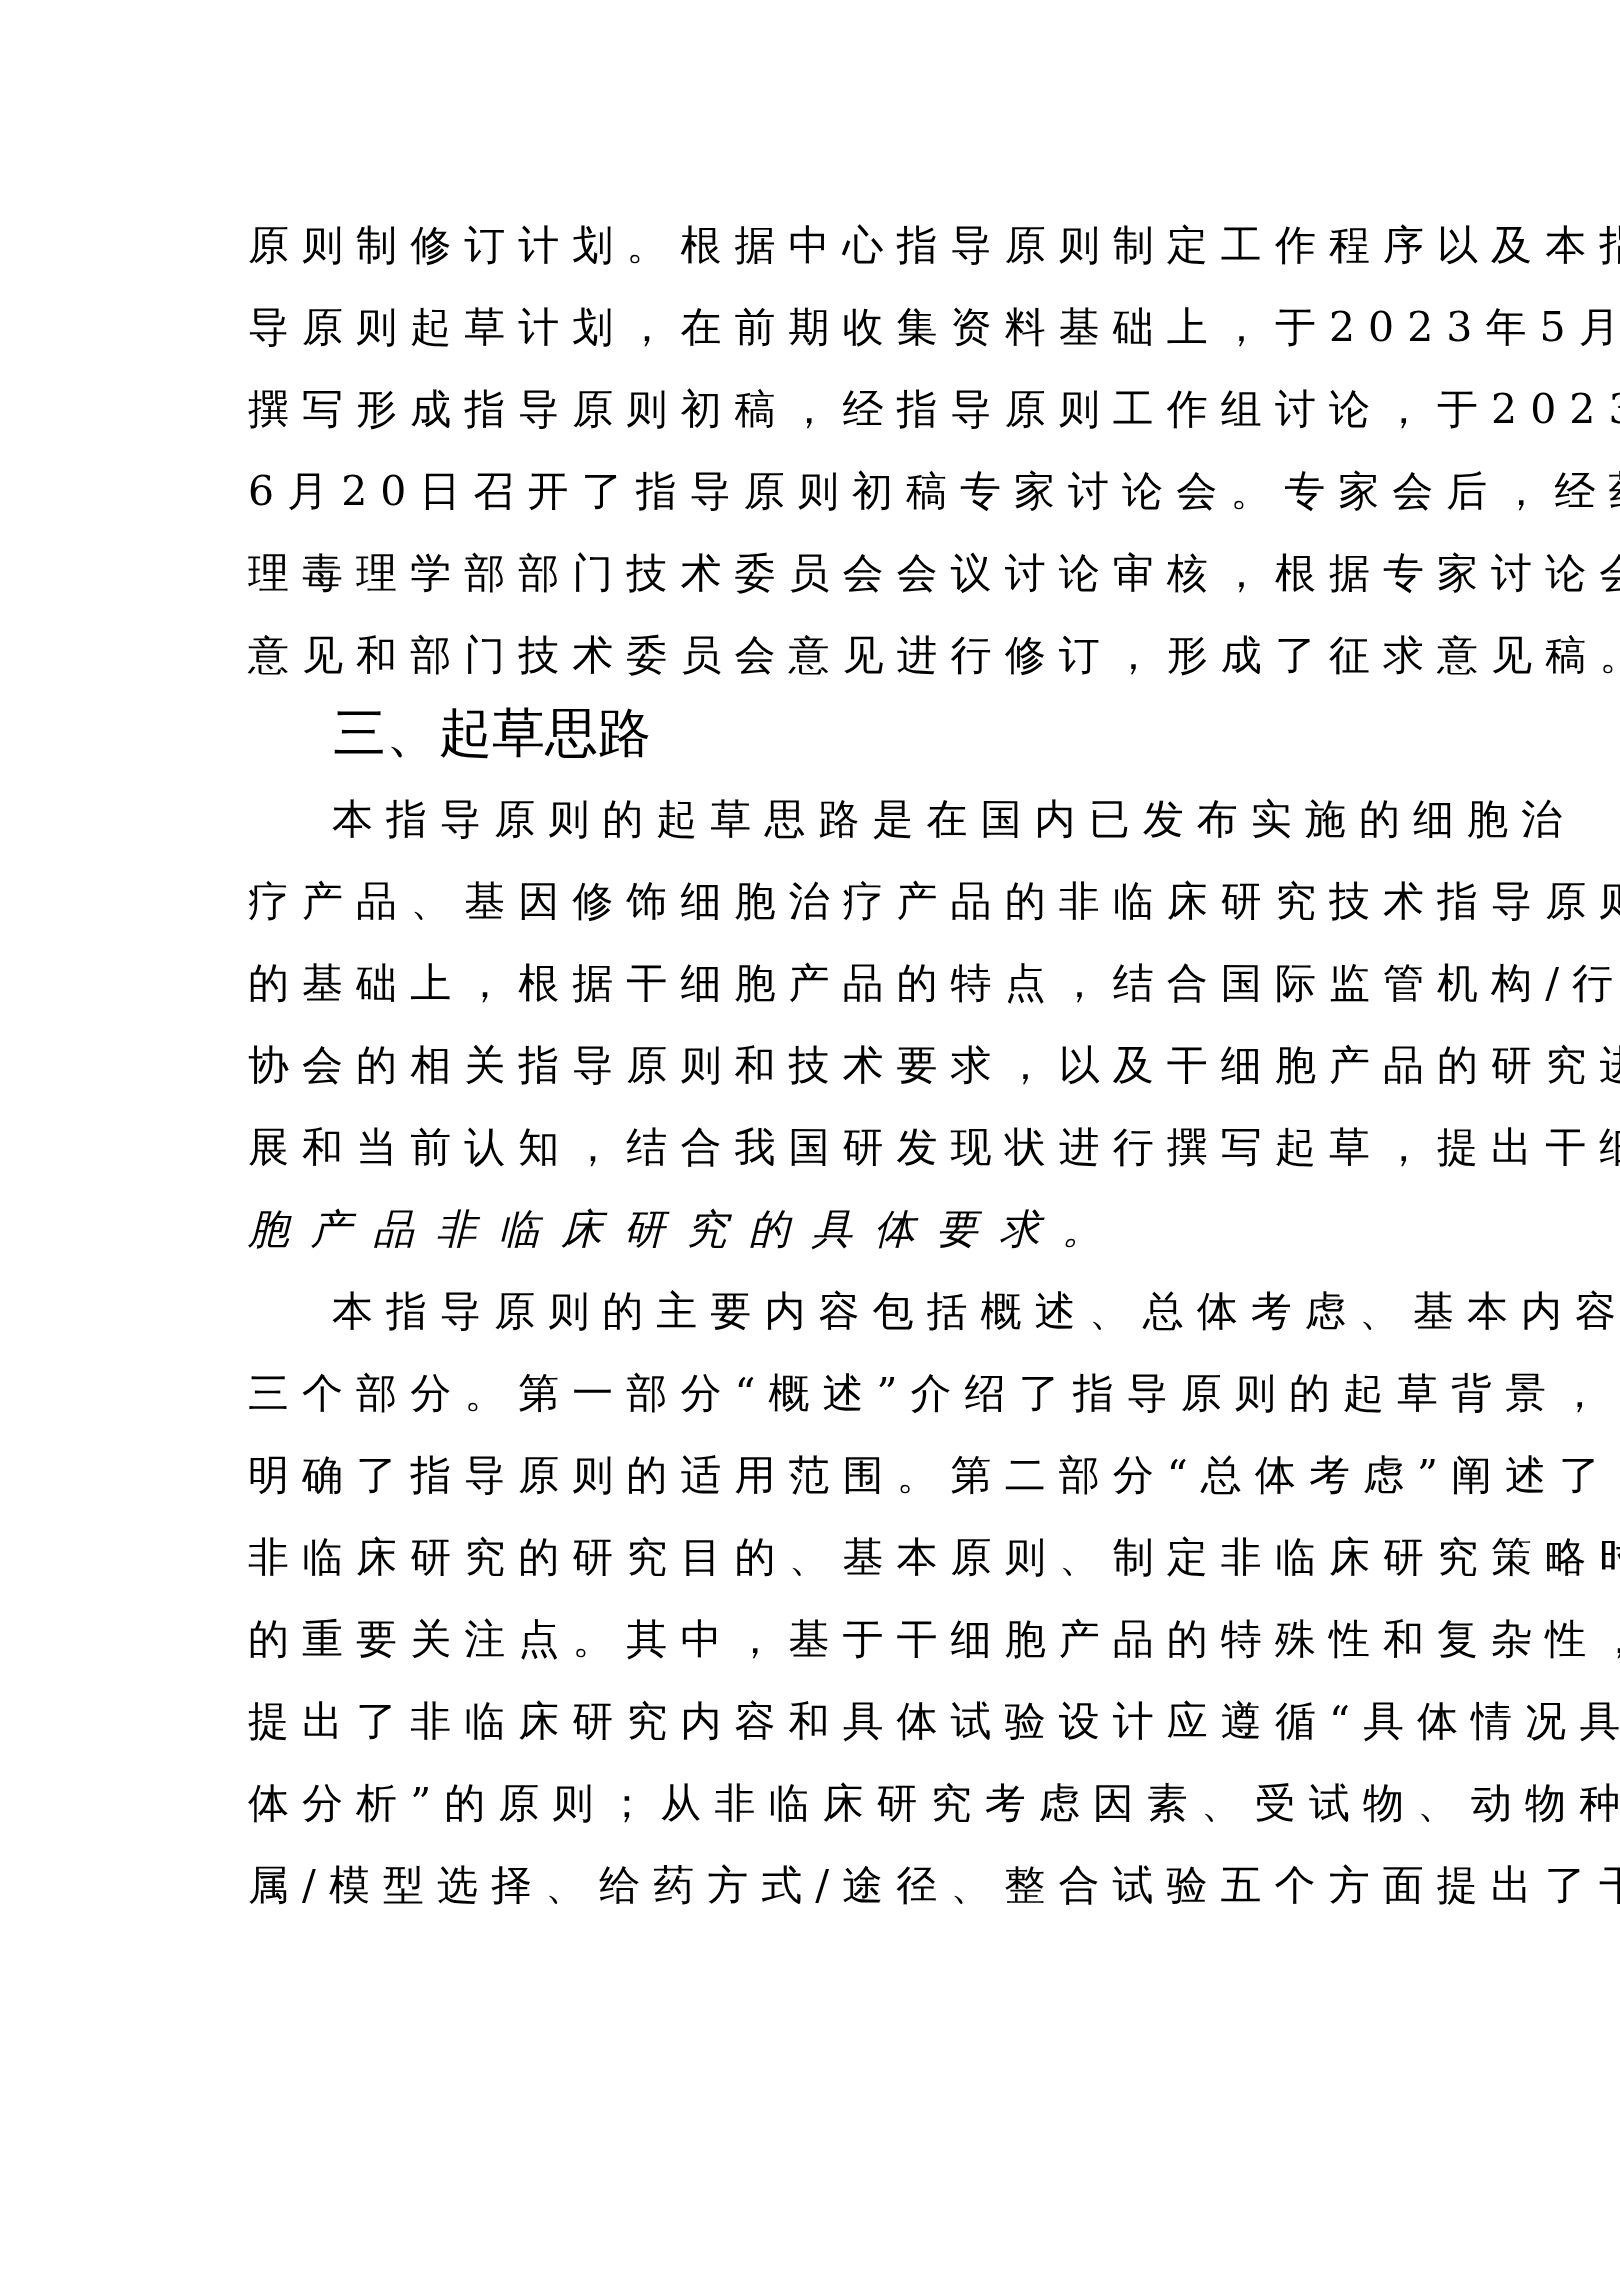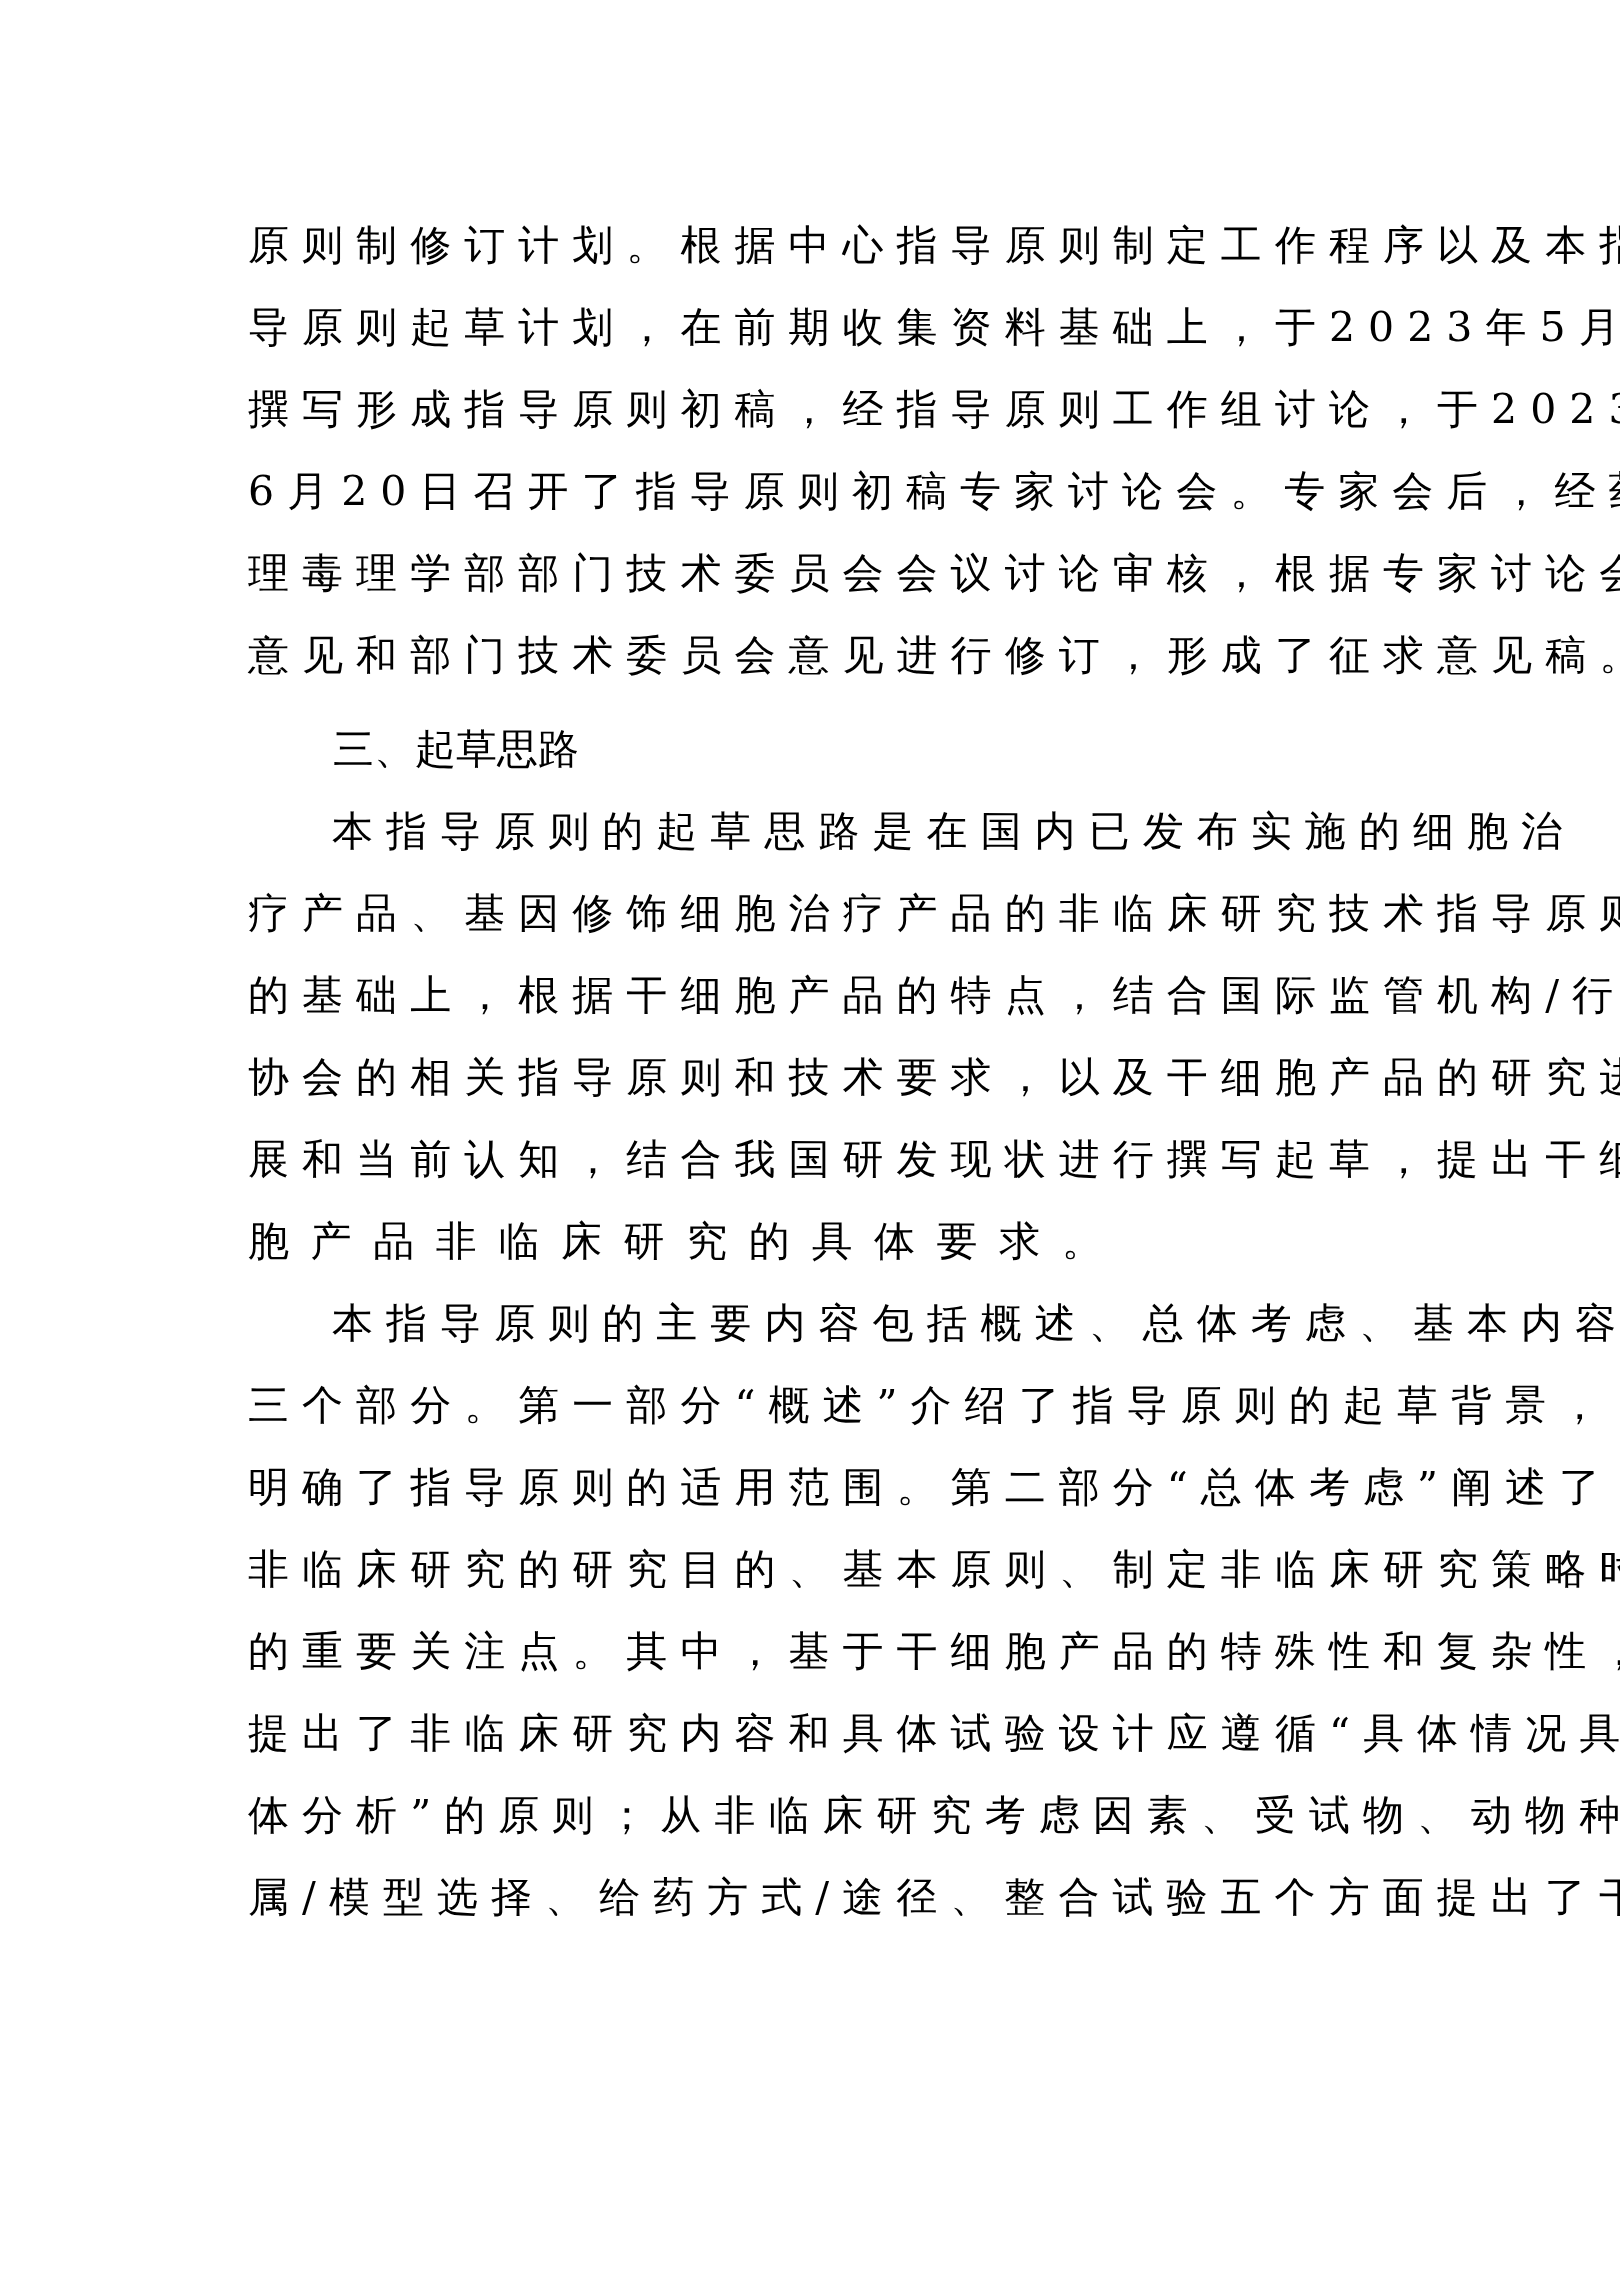--- a/index.html
+++ b/index.html
@@ -26,33 +26,33 @@
     font-family: "DejaVu Serif", "Liberation Serif", serif;
     font-size: 41px;
     white-space: nowrap;
     text-align: justify;
     text-align-last: justify;
     overflow: visible;
   }
   .line.last {
     text-align-last: left;
     letter-spacing: 21.6px;
+    font-style: italic;
   }
   .line.indent {
     padding-left: 84px;
   }
   .heading {
     height: 82px;
     line-height: 63px;
-    font-family: Liberation Sans, sans-serif;
-    font-size: 41px;
+    font-family: Liberation Mono, monospace;
+    font-size: 53px;
     padding-left: 85px;
     white-space: nowrap;
     letter-spacing: 0px;
-    margin-top: 12px;
   }
   .line span, .heading span { display: inline; }
 </style>
 </head>
 <body>
 
 <div class="page">
 
   <div>
     <div class="line"><span>原</span> <span>则</span> <span>制</span> <span>修</span> <span>订</span> <span>计</span> <span>划</span> <span>。</span> <span>根</span> <span>据</span> <span>中</span> <span>心</span> <span>指</span> <span>导</span> <span>原</span> <span>则</span> <span>制</span> <span>定</span> <span>工</span> <span>作</span> <span>程</span> <span>序</span> <span>以</span> <span>及</span> <span>本</span> <span>指</span></div>

